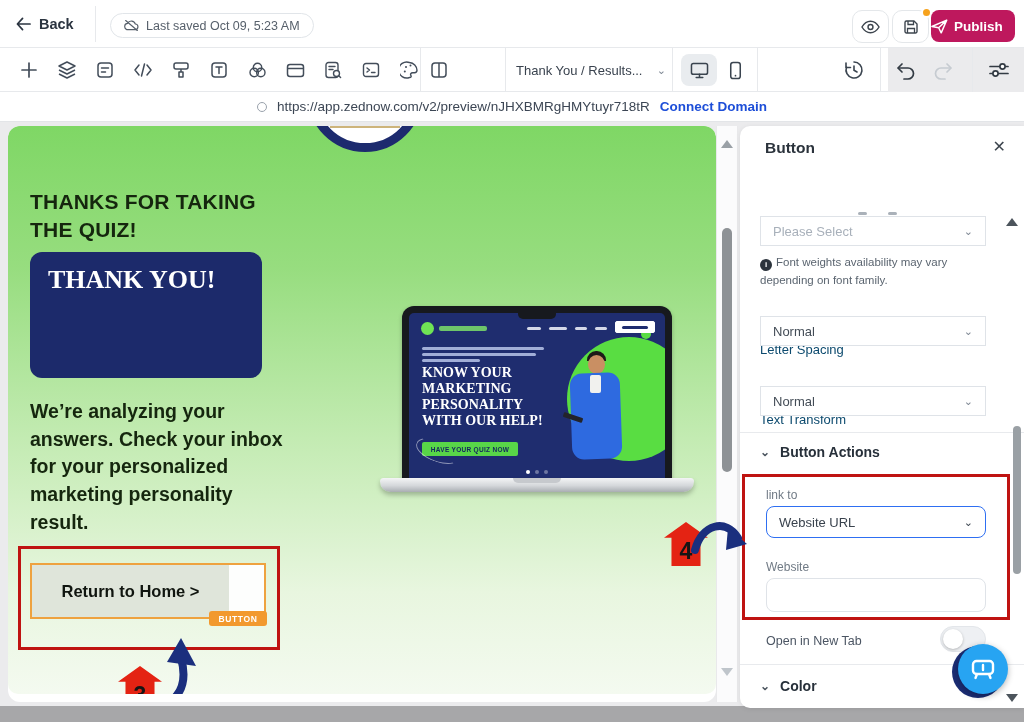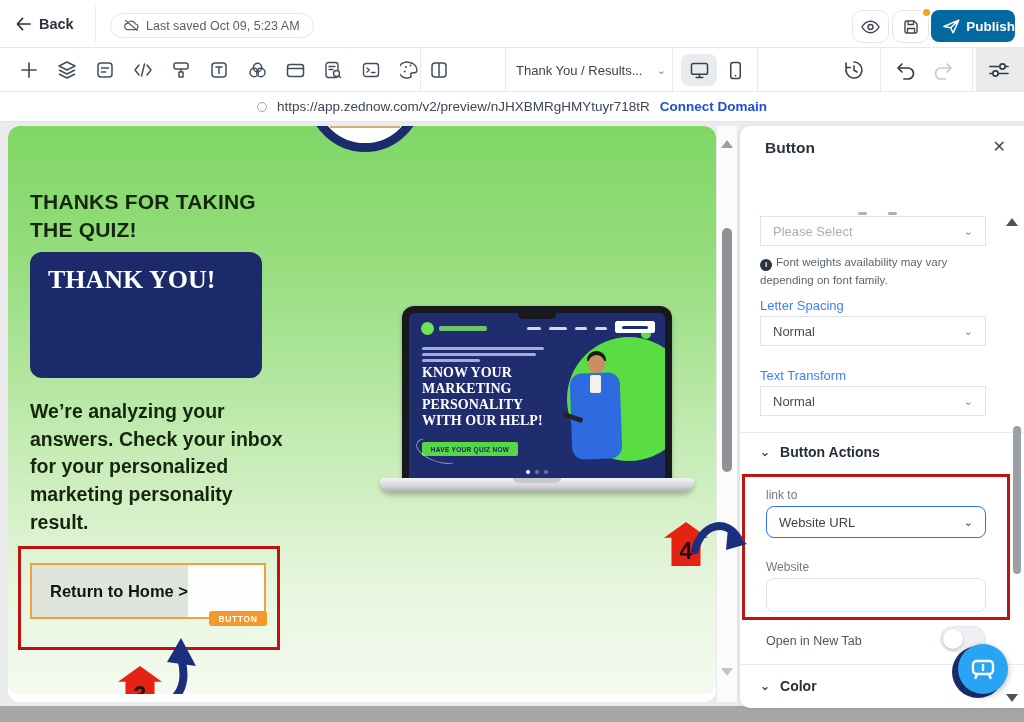--- a/index.html
+++ b/index.html
@@ -6,24 +6,24 @@
   html,body { width:1024px; height:722px; overflow:hidden; }
   body { font-family:"Liberation Sans", sans-serif; background:#ebebed; position:relative; }
 
   
   .topbar { position:absolute; left:0; top:0; width:1024px; height:48px; background:#fff; border-bottom:1px solid #e7e9ec; z-index:5; }
   .back-btn { position:absolute; left:16px; top:12px; height:24px; display:flex; align-items:center; gap:8px; color:#2b3440; font-size:14.5px; font-weight:700; cursor:pointer; }
   .vdiv-top { position:absolute; left:95px; top:6px; height:36px; width:1px; background:#e7e9ec; }
   .saved-pill { position:absolute; left:110px; top:13px; height:25px; border:1px solid #e1e5e9; border-radius:13px; display:flex; align-items:center; gap:7px; padding:0 13px; color:#57606b; font-size:12.5px; background:#fff; }
   .iconbtn { position:absolute; top:10px; width:37px; height:33px; border:1px solid #e4e7ea; border-radius:10px; background:#fff; display:flex; align-items:center; justify-content:center; }
   .save-dot { position:absolute; right:-4px; top:-4px; width:11px; height:11px; border-radius:50%; background:#f6a21d; border:2px solid #fff; }
-  .publish-btn { position:absolute; left:931px; top:10px; width:84px; height:32px; background:#0369a1; border-radius:8px; color:#fff; font-size:13.5px; font-weight:700; display:flex; align-items:center; justify-content:flex-end; gap:6px; }
-
-  
-  .toolbar { position:absolute; left:0; top:48px; width:976px; height:44px; background:#fff; border-bottom:1px solid #e7e9ec; z-index:5; }
+  .publish-btn { position:absolute; left:931px; top:10px; width:84px; height:32px; background:#be185d; border-radius:8px; color:#fff; font-size:13.5px; font-weight:700; display:flex; align-items:center; justify-content:flex-start; gap:6px; }
+
+  
+  .toolbar { position:absolute; left:0; top:48px; width:888px; height:44px; background:#fff; border-bottom:1px solid #e7e9ec; z-index:5; }
   .tool-icons { position:absolute; left:18px; top:0; height:44px; display:flex; align-items:center; gap:16px; }
   .ticon { width:22px; height:22px; display:flex; align-items:center; justify-content:center; color:#434d5a; }
   .vdiv { position:absolute; top:0; height:44px; width:1px; background:#e7e9ec; }
   .page-selector { position:absolute; left:516px; top:0; height:44px; width:150px; display:flex; align-items:center; justify-content:space-between; color:#39424e; font-size:13px; }
   .device-btn { position:absolute; top:6px; height:32px; border-radius:8px; display:flex; align-items:center; justify-content:center; }
   .chev { color:#7c8692; font-size:11px; }
 
   
   .urlbar { position:absolute; left:0; top:92px; width:1024px; height:30px; background:#fff; border-bottom:1px solid #e3e5e8; display:flex; align-items:center; justify-content:center; gap:10px; z-index:5; }
   .url-circle { width:10px; height:10px; border:1.5px solid #9aa2ac; border-radius:50%; }
@@ -36,21 +36,21 @@
     background:linear-gradient(180deg,#7fd765 0%,#97dd7f 25%,#c3ebb2 55%,#e8f6df 82%,#f4faf0 100%); }
   .top-circle { position:absolute; left:299px; top:-90px; width:116px; height:116px; border-radius:50%; background:#fff; border:9px solid #1d2b6e; }
   .tan-line { position:absolute; left:322px; top:0; width:70px; height:2px; background:#cdb47b; }
   .quiz-heading { position:absolute; left:22px; top:62px; width:270px; font-size:21px; line-height:1.34; font-weight:700; color:#15260e; letter-spacing:.2px; }
   .thank-box { position:absolute; left:22px; top:126px; width:232px; height:126px; background:#1c2a6b; border-radius:12px; padding:12px 18px; }
   .thank-box span { font-family:"Liberation Serif", serif; font-weight:700; font-size:26px; line-height:1.2; color:#fff; }
   .quiz-para { position:absolute; left:22px; top:272px; width:258px; font-size:19.5px; line-height:1.42; font-weight:700; color:#15260e; }
 
   .red-box-canvas { position:absolute; left:10px; top:420px; width:262px; height:104px; border:3px solid #bf1311; }
   .orange-sel { position:absolute; left:22px; top:437px; width:236px; height:56px; border:2px solid #eea23f; background:#fdfefd; }
-  .btn-fill { position:absolute; left:0; top:0; width:156px; height:52px; background:#dfe5da; display:flex; align-items:center; justify-content:flex-end; font-size:16.5px; font-weight:700; color:#10150f; }
+  .btn-fill { position:absolute; left:0; top:0; width:197px; height:52px; background:#dfe5da; display:flex; align-items:center; justify-content:center; font-size:16.5px; font-weight:700; color:#10150f; }
   .btn-tag { position:absolute; right:-3px; bottom:-9px; width:58px; height:15px; background:#f2992e; border-radius:3px; color:#fff; font-size:8.5px; font-weight:700; letter-spacing:.6px; display:flex; align-items:center; justify-content:center; }
 
   .marker { width:44px; height:44px; background:#e42313; clip-path:polygon(50% 0%,100% 36%,83% 36%,83% 100%,17% 100%,17% 36%,0% 36%); display:flex; align-items:flex-end; justify-content:center; font-weight:700; font-size:23px; color:#151515; z-index:30; }
   .ann-svg { position:absolute; z-index:30; }
 
   
   .laptop { position:absolute; left:372px; top:180px; width:314px; height:196px; }
   .lap-screen { position:absolute; left:22px; top:0; width:270px; height:174px; background:#17191e; border-radius:12px 12px 2px 2px; padding:7px 7px 0 7px; box-shadow:0 2px 4px rgba(0,0,0,.25); }
   .lap-inner { position:relative; width:256px; height:167px; background:#1f2d6f; border-radius:5px 5px 0 0; overflow:hidden; }
   .lap-notch { position:absolute; left:50%; top:0; transform:translateX(-50%); width:38px; height:6px; background:#17191e; border-radius:0 0 5px 5px; z-index:3; }
@@ -88,21 +88,21 @@
   .tabs { position:absolute; left:0; top:44px; width:100%; height:38px; border-bottom:1px solid #e8eaed; display:flex; align-items:center; padding:0 25px; justify-content:space-between; }
   .tab { font-size:13.5px; color:#27303a; font-weight:700; position:relative; height:38px; display:flex; align-items:center; cursor:pointer; }
   .tab.active { color:#2e6ff2; }
   .tab.active:after { content:""; position:absolute; left:0; bottom:-1px; width:100%; height:3px; background:#2e6ff2; border-radius:2px; }
   .clip-mark { position:absolute; width:9px; height:3px; background:#aab1b9; border-radius:2px; top:86px; }
   .pselect { position:absolute; left:20px; width:226px; height:30px; border:1.5px solid #dfe3e8; border-radius:0; display:flex; align-items:center; justify-content:space-between; padding:0 12px; font-size:13px; background:#fff; }
   .pselect .val { color:#434c56; }
   .pselect .ph { color:#a8b0ba; }
   .pnote { position:absolute; left:20px; top:128px; width:236px; font-size:11.5px; line-height:1.55; color:#5b6570; }
   .info-dot { display:inline-flex; width:12px; height:12px; border-radius:50%; background:#2b333c; color:#fff; font-size:8px; font-weight:700; align-items:center; justify-content:center; margin-right:4px; vertical-align:-1px; font-style:normal; }
-  .plabel { position:absolute; left:20px; font-size:13px; color:#3b82f6; }
+  .plabel { position:absolute; left:20px; font-size:13px; color:#0c4a6e;margin-top:44px; }
   .plabel-sm { position:absolute; left:26px; font-size:12px; color:#707a85; }
   .pdivider { position:absolute; left:0; width:100%; height:1px; background:#e8eaed; }
   .section-head { position:absolute; left:20px; display:flex; align-items:center; gap:10px; font-size:14px; font-weight:700; color:#27303a; }
   .section-head .chev { font-size:12px; color:#4a545e; }
   .red-box-panel { position:absolute; left:2px; top:348px; width:268px; height:146px; border:3px solid #bf1311; z-index:20; }
   .url-select { position:absolute; left:26px; top:380px; width:220px; height:32px; border:1.6px solid #2e6ff2; border-radius:8px; display:flex; align-items:center; justify-content:space-between; padding:0 12px; font-size:13px; color:#39424d; background:#fff; }
   .web-input { position:absolute; left:26px; top:452px; width:220px; height:34px; border:1px solid #dfe3e8; border-radius:8px; background:#fff; font-size:13px; padding:0 10px; color:#333; }
   .toggle { position:absolute; right:38px; top:500px; width:46px; height:26px; border-radius:13px; background:#eef0f3; border:1px solid #e3e6ea; }
   .toggle .knob { position:absolute; left:2px; top:2px; width:20px; height:20px; border-radius:50%; background:#fff; box-shadow:0 1px 3px rgba(0,0,0,.25); }
   .p-scroll-tri-up { position:absolute; right:6px; top:92px; width:0; height:0; border-left:6px solid transparent; border-right:6px solid transparent; border-bottom:8px solid #4c545c; }

